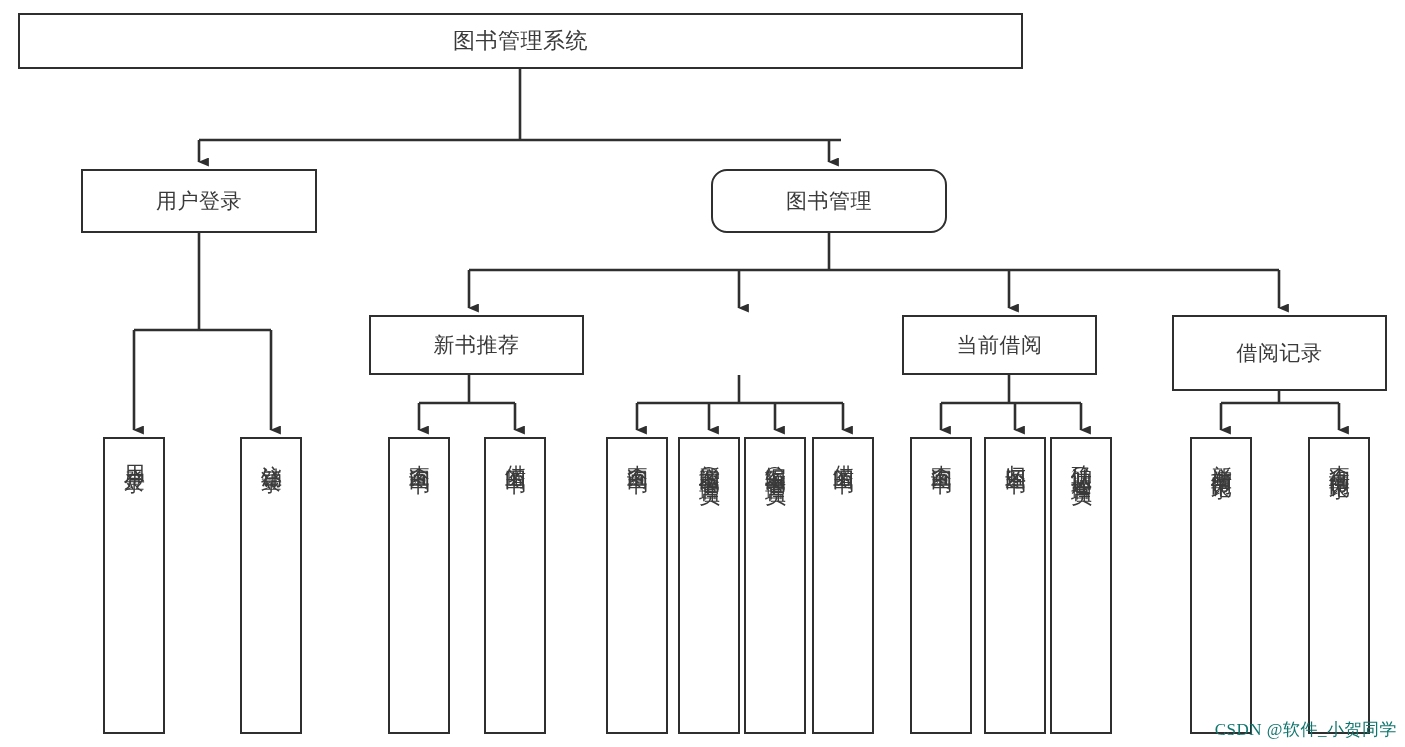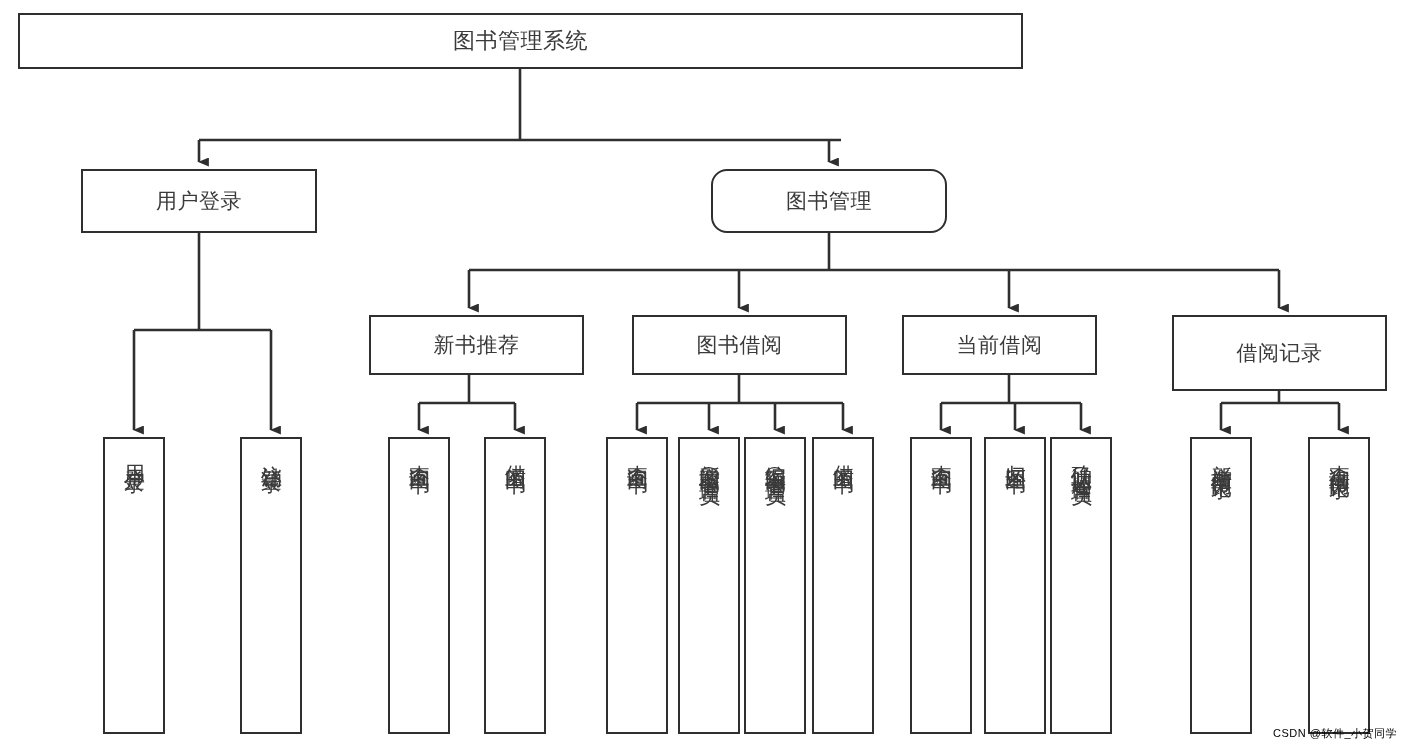--- a/index.html
+++ b/index.html
@@ -53,25 +53,25 @@
     font-size: 21px;
     letter-spacing: 3px;
     line-height: 1;
     white-space: normal;
     max-height: 278px;
   }
   #watermark {
     position: absolute;
     right: 8px;
     bottom: 6px;
-    font-size: 11px;
-    color: #000000;
+    font-size: 17px;
+    color: #0f766e;
     letter-spacing: 0.5px;
     white-space: nowrap;
-    font-family: Liberation Sans, sans-serif;
+    font-family: Liberation Serif, serif;
   }
 </style>
 </head>
 <body>
 
 <div id="stage">
 
   <svg id="diagram" viewBox="0 0 1405 747" xmlns="http://www.w3.org/2000/svg">
     <defs>
       <marker id="arrow" viewBox="0 0 10 12" refX="5" refY="11" markerWidth="9" markerHeight="11" orient="auto-start-reverse" markerUnits="userSpaceOnUse">
@@ -130,23 +130,20 @@
   <div class="node-box lvl2" style="left:81px;top:169px;width:236px;height:64px;">
     <span class="node-label">用户登录</span>
   </div>
   <div class="node-box lvl2" style="left:711px;top:169px;width:236px;height:64px;border-radius:16px;">
     <span class="node-label">图书管理</span>
   </div>
 
   <div class="node-box lvl3" style="left:369px;top:315px;width:215px;height:60px;">
     <span class="node-label">新书推荐</span>
   </div>
-  <div class="node-box lvl3" style="left:632px;top:315px;width:215px;height:60px;">
-    <span class="node-label">图书借阅</span>
-  </div>
   <div class="node-box lvl3" style="left:902px;top:315px;width:195px;height:60px;">
     <span class="node-label">当前借阅</span>
   </div>
   <div class="node-box lvl3" style="left:1172px;top:315px;width:215px;height:76px;">
     <span class="node-label">借阅记录</span>
   </div>
 
   <div class="node-box leaf" style="left:103px;top:437px;width:62px;height:297px;">
     <span class="node-label">用户登录</span>
   </div>

